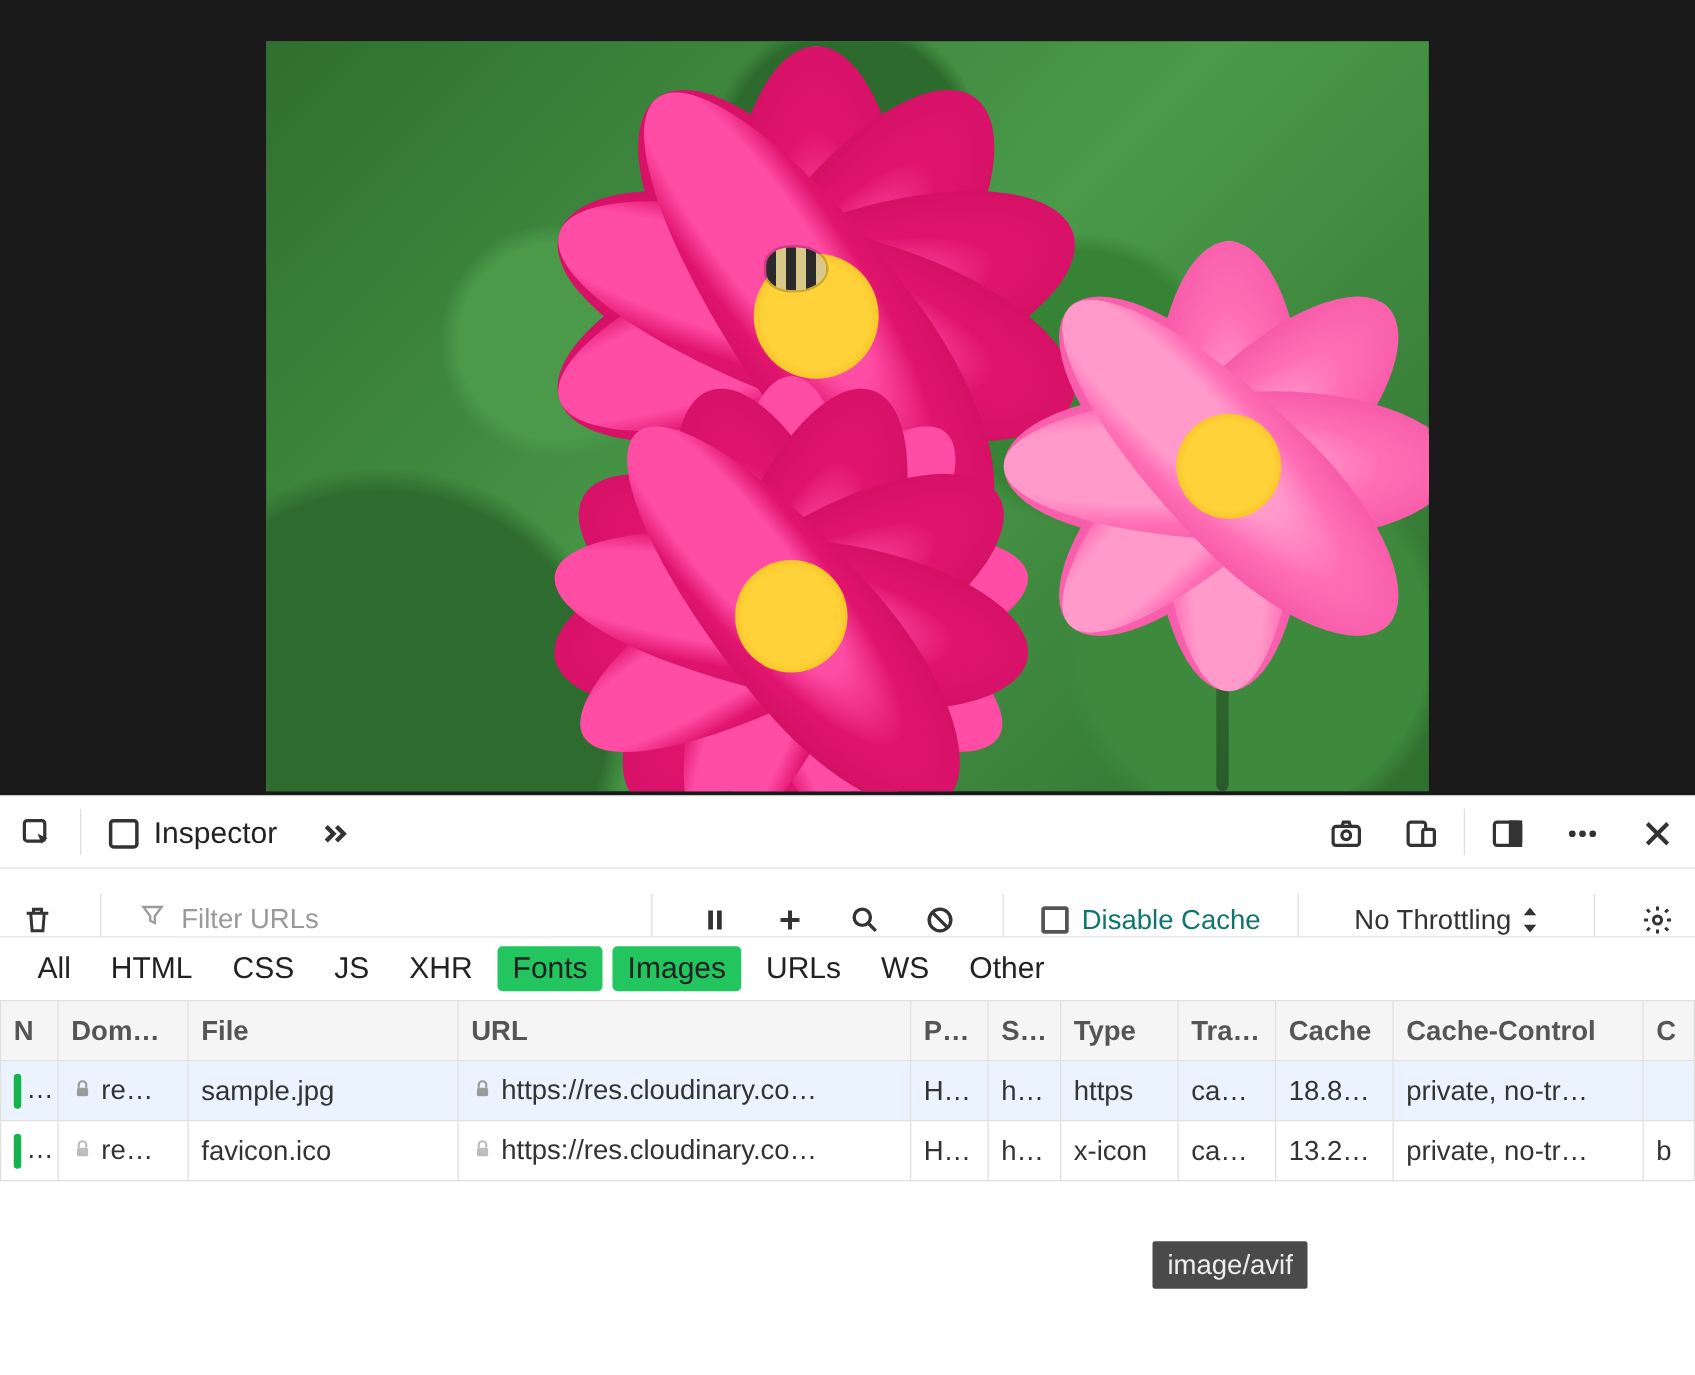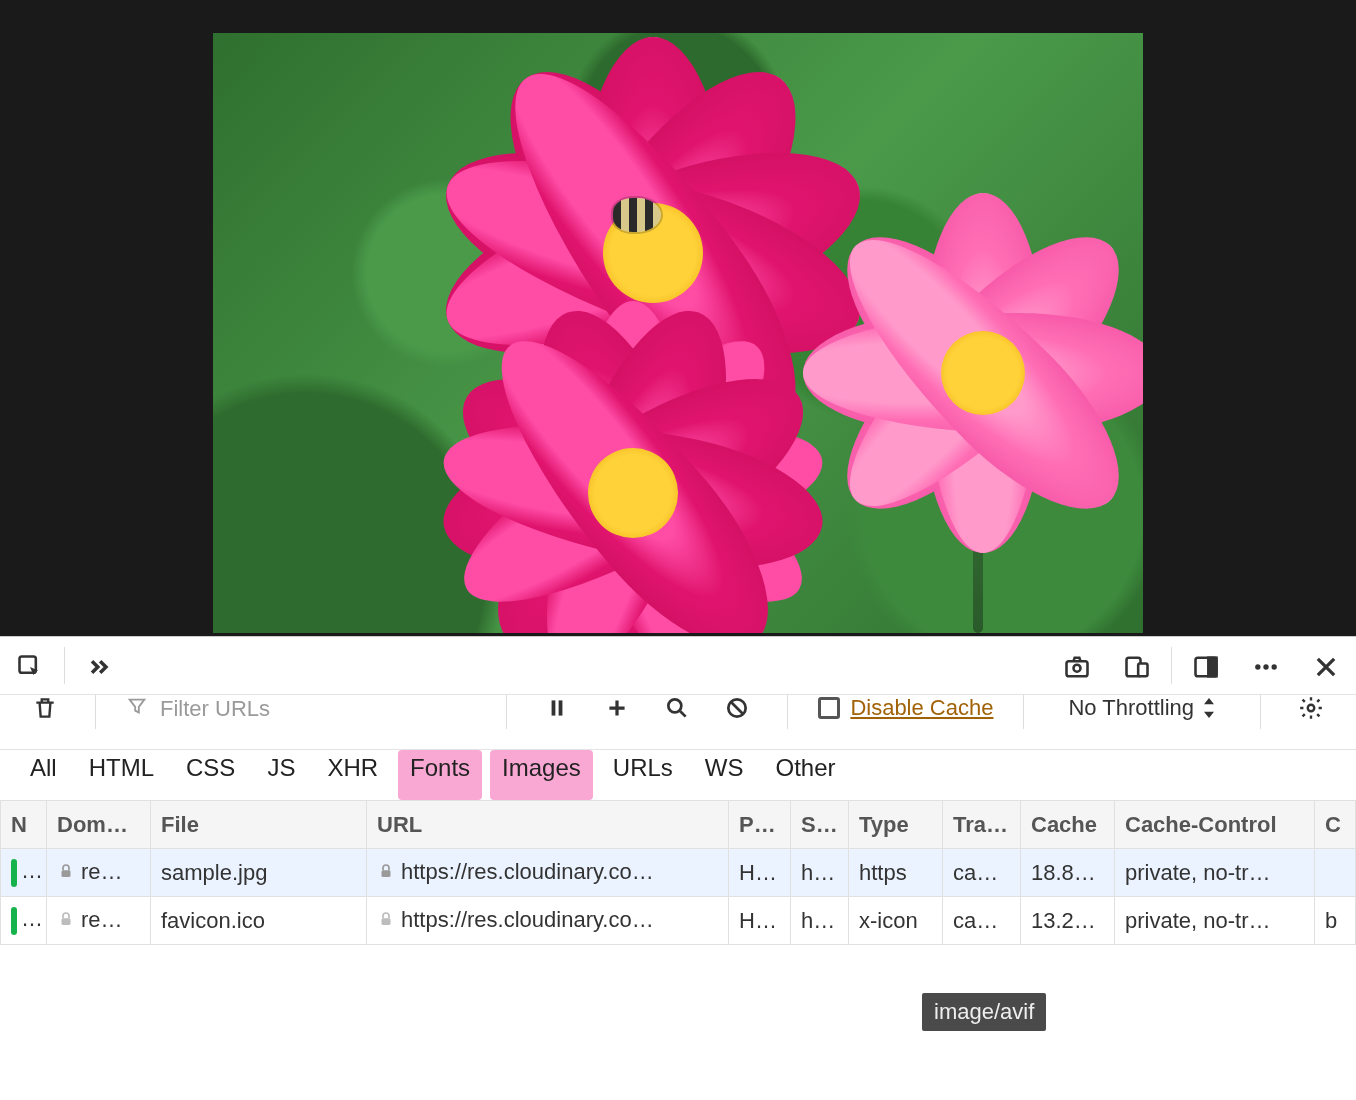--- a/index.html
+++ b/index.html
@@ -92,50 +92,50 @@
   .devtools-tabs .tab.active { color:#1565e6; border-top-color:#1565e6;}
   .devtools-tabs .sep { width:1px; background:#ddd; margin:10px 4px;}
   .devtools-tabs .spacer { flex:1; }
   .devtools-tabs svg.ico { width:28px; height:28px; }
   .devtools-tabs .active svg.ico { stroke:#1565e6; }
 
   .toolbar {
     height:56px;
     border-top:1px solid #e3e3e3;
     border-bottom:1px solid #e3e3e3;
-    display:flex; align-items:flex-start;
-    padding:0 25px;
+    display:flex; align-items:flex-end;
+    padding:0 10px;
     font-size:22px;
     color:#555;
     gap:20px;
   }
   .toolbar .filter-wrap { display:flex; align-items:center; gap:10px; flex:1; min-width:0;}
   .toolbar input.filter {
     border:none; outline:none; font-size:22px; color:#555; width:300px;
   }
   .toolbar input.filter::placeholder{ color:#9a9a9a;}
   .toolbar .vsep{ width:1px; height:34px; background:#ddd; margin:0 10px;}
   .toolbar .tbtn{ width:40px; display:flex; align-items:center; justify-content:center; cursor:pointer;}
   .toolbar .tbtn svg{ width:26px; height:26px;}
-  .toolbar label.dcache{ display:flex; align-items:center; gap:10px; cursor:pointer; color:#a16207;text-decoration:underline;}
+  .toolbar label.dcache{ display:flex; align-items:center; gap:10px; cursor:pointer; color:#0f766e;}
   .toolbar .cbox{ width:22px; height:22px; border:3px solid #555; border-radius:3px;}
   .throttle{ display:flex; align-items:center; gap:8px; padding:0 14px; cursor:pointer; color:#333;}
 
   .filter-row{
     height:50px;
-    display:flex; gap:8px;
+    display:flex; align-items:center; gap:8px;
     padding:0 18px;
     font-size:24px;
     color:#222;
   }
   .filter-row .chip{
     padding:4px 12px; border-radius:4px; cursor:pointer;
   }
   .filter-row .chip.sel{
-    background:#f9a8d4;
+    background:#22c55e;
   }
 
   table.net {
     width:100%;
     border-collapse:collapse;
     font-size:22px;
     table-layout:fixed;
   }
   table.net th, table.net td{
     border:1px solid #e0e0e0;
@@ -225,20 +225,26 @@
   </div>
 
   <div class="devtools-tabs">
     <div class="icon-btn">
       <svg class="ico" viewBox="0 0 24 24" fill="none" stroke="#333" stroke-width="2.2">
           <rect x="3" y="3" width="14" height="14" rx="2"></rect>
           <path d="M12 12l7 3-3 1-1 3-3-7z" fill="#333" stroke="none"></path>
         </svg>
     </div>
     <div class="sep"></div>
+    <div class="tab">
+      <svg class="ico" viewBox="0 0 24 24" fill="none" stroke="#333" stroke-width="2.4">
+          <rect x="3" y="3" width="18" height="18" rx="2"></rect>
+        </svg>
+      <span>Inspector</span>
+    </div>
     <div class="icon-btn">
       <svg class="ico" viewBox="0 0 24 24" fill="none" stroke="#333" stroke-width="3">
           <path d="M6 7l5 5-5 5"></path>
           <path d="M13 7l5 5-5 5"></path>
         </svg>
     </div>
     <div class="spacer"></div>
     <div class="icon-btn">
       <svg class="ico" viewBox="0 0 24 24" fill="none" stroke="#333" stroke-width="2.2">
           <rect x="3" y="7" width="18" height="13" rx="2"></rect>

